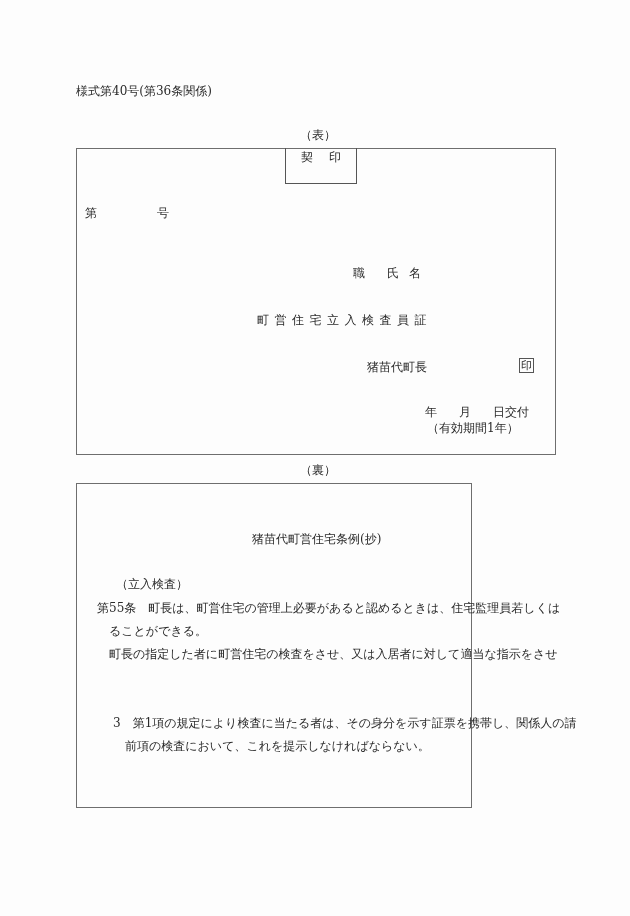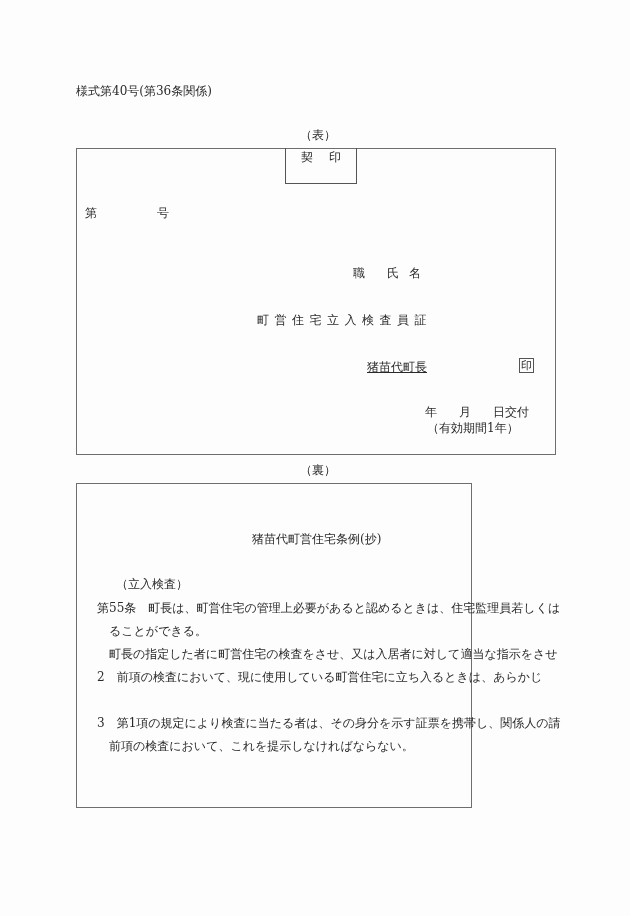--- a/index.html
+++ b/index.html
@@ -43,21 +43,21 @@
     padding-top: 1px;
     padding-left: 6px;
   }
   .number-label { left: 8px; top: 56px; }
   .number-suffix { left: 80px; top: 56px; }
   .name-row { left: 276px; top: 116px; letter-spacing: 2px; }
   .name-row span { display: inline-block; }
   .gap-wide { margin-right: 20px; }
   .gap-narrow { margin-right: 8px; }
   .cert-title { left: 152px; top: 163px; letter-spacing: 5.5px; font-size: 12px; padding-left: 28px; }
-  .issuer { left: 290px; top: 210px; text-decoration: underline; }
+  .issuer { left: 290px; top: 210px; }
   .issuer-seal {
     left: 442px; top: 209px;
     border: 1px solid #555;
     font-size: 11px;
     line-height: 13px;
     padding: 0 1px;
   }
   .issue-date { left: 348px; top: 255px; }
   .issue-date span { display: inline-block; }
   .validity { left: 350px; top: 271px; }
@@ -69,21 +69,21 @@
     left: 20px;
     width: 460px;
     font-size: 12px;
     line-height: 23px;
     white-space: normal;
   }
   .article .line { display: block; white-space: nowrap; }
   .article .indent { padding-left: 12px; }
   .art-55 { top: 113px; }
   .art-2 { top: 182px; }
-  .art-3 { top: 228px; }
+  .art-3 { top: 228px; margin-left: 16px; }
 </style>
 </head>
 <body>
 
 <div class="abs form-number">様式第40号(第36条関係)</div>
 
 <div class="abs side-label side-front">（表）</div>
 
 <div class="box front-box">
   <div class="seal-box">
@@ -114,20 +114,19 @@
   <div class="abs ordinance-title">猪苗代町営住宅条例(抄)</div>
   <div class="abs section-heading">（立入検査）</div>
 
   <div class="article art-55">
     <span class="line">第55条　町長は、町営住宅の管理上必要があると認めるときは、住宅監理員若しくは</span>
     <span class="line indent">ることができる。</span>
     <span class="line indent">町長の指定した者に町営住宅の検査をさせ、又は入居者に対して適当な指示をさせ</span>
   </div>
 
   <div class="article art-2">
-    <span class="line">2　前項の検査において、現に使用している町営住宅に立ち入るときは、あらかじ</span>
   </div>
 
   <div class="article art-3">
     <span class="line">3　第1項の規定により検査に当たる者は、その身分を示す証票を携帯し、関係人の請</span>
     <span class="line indent">前項の検査において、これを提示しなければならない。</span>
   </div>
 </div>
 
 </body></html>

